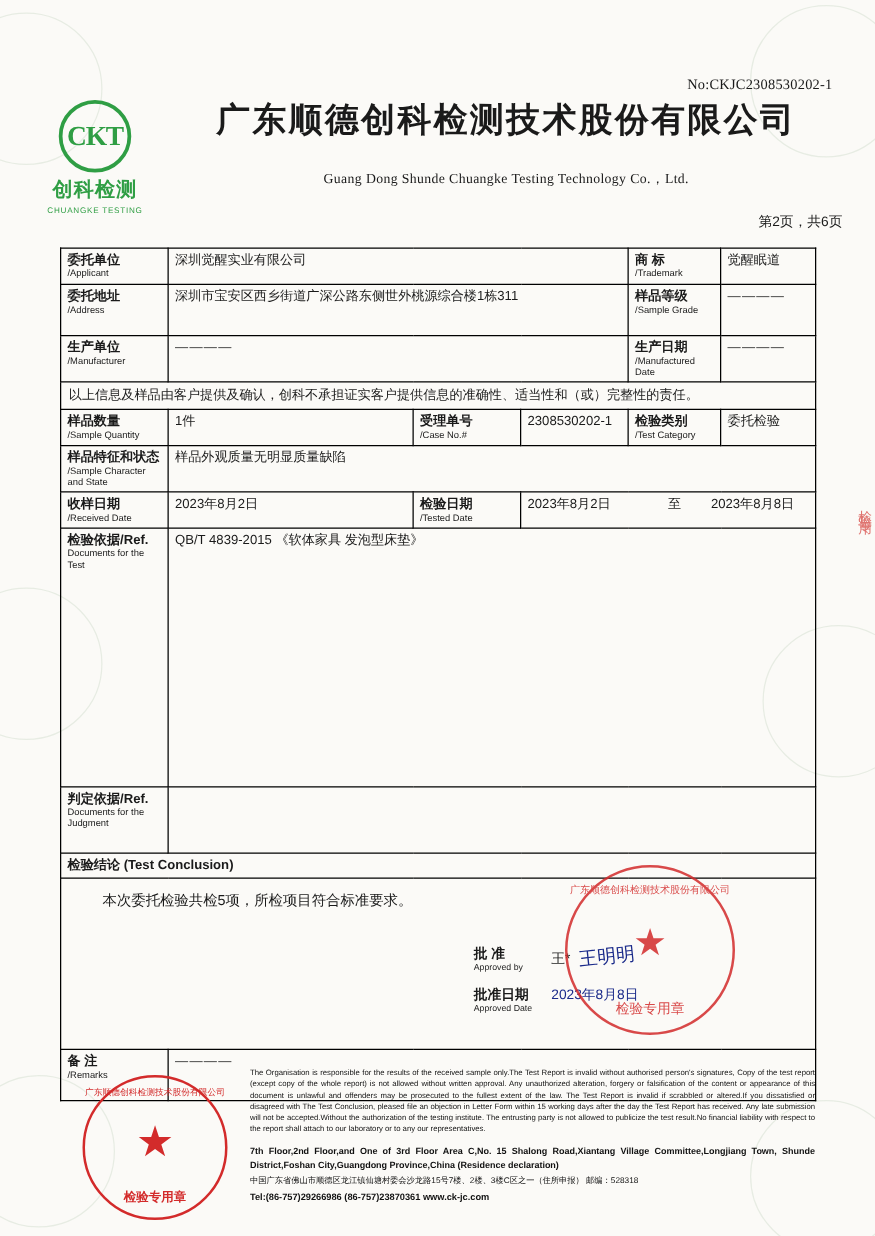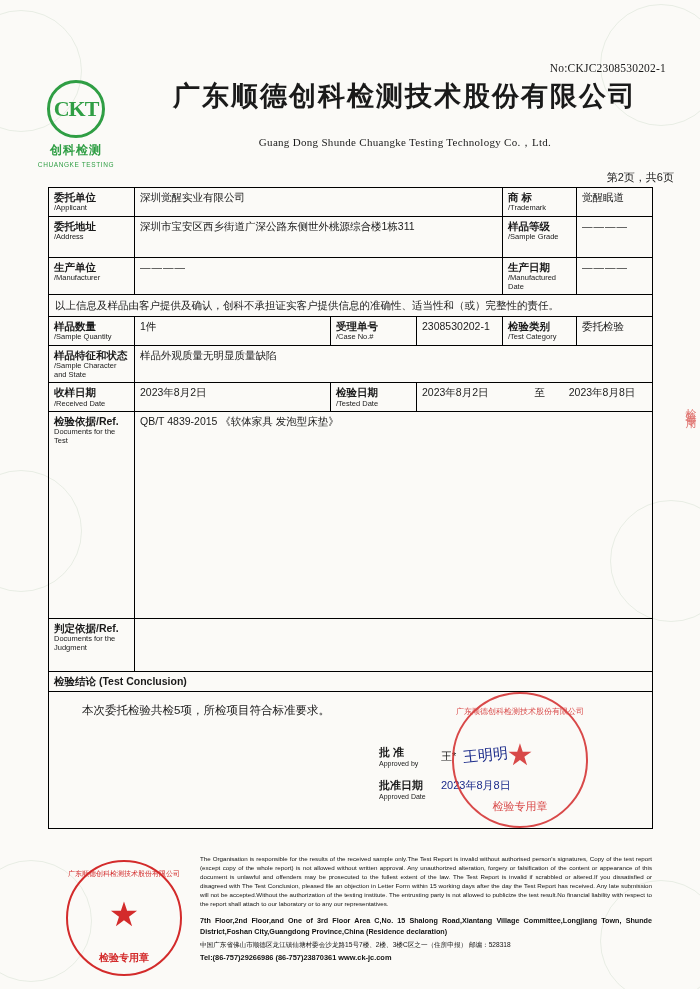--- a/index.html
+++ b/index.html
@@ -38,21 +38,21 @@
   }
   .logo-circle{
     width:52px;height:52px;border-radius:50%;
     border:3px solid #2f9e44;margin:0 auto;
     display:flex;align-items:center;justify-content:center;
     color:#2f9e44;font-weight:bold;font-size:22px;
     font-family:"Liberation Serif",serif;
     letter-spacing:-1px;
   }
   .logo-cn{
-    margin-top:4px;color:#2f9e44;font-weight:bold;font-size:12px;
+    margin-top:4px;color:#2f9e44;font-weight:bold;font-size:16px;
     letter-spacing:1px;
   }
   .logo-en{
     margin-top:2px;color:#2f9e44;font-size:6.5px;letter-spacing:.6px;
   }
   .title-block{
     position:absolute;left:130px;right:20px;top:6px;text-align:center;
   }
   .t-cn{
     font-family:"Liberation Serif",serif;
@@ -65,21 +65,21 @@
   .t-report{
     font-family:"Liberation Serif",serif;
     font-size:22px;font-weight:bold;letter-spacing:4px;margin-top:10px;
   }
   .page-no{
     position:absolute;right:26px;top:170px;
     font-size:11px;
   }
   
   .tbl{
-    position:absolute;left:48px;top:187px;width:604px;
+    position:absolute;left:48px;top:198px;width:604px;
     border-collapse:collapse;
     table-layout:fixed;
   }
   .tbl td{
     border:1px solid #000;
     padding:3px 5px;
     vertical-align:top;
     font-size:10.5px;
     line-height:1.25;
   }
@@ -324,20 +324,27 @@
             <div class="k">
               <span>批准日期</span>
               <span class="en">Approved Date</span>
             </div>
             <div class="blue">2023年8月8日</div>
           </div>
         </div>
       </td>
     </tr>
 
+    <tr>
+      <td class="lbl" style="height:34px">
+        <span>备  注</span>
+        <span class="en">/Remarks</span>
+      </td>
+      <td class="val dash" colspan="5">————</td>
+    </tr>
   </tbody>
     </table>
 
   <div class="seal" style="left:452px;top:692px;width:132px;height:132px;">
     <div style="position:relative;width:100%;height:100%;">
       <div class="seal-txt" style="left:50%;top:12px;transform:translateX(-50%);white-space:nowrap;">广东顺德创科检测技术股份有限公司</div>
       <div class="seal-star" style="left:50%;top:46%;transform:translate(-50%,-50%);">★</div>
       <div class="seal-txt" style="left:50%;bottom:12px;transform:translateX(-50%);font-size:11px;white-space:nowrap;">检验专用章</div>
     </div>
   </div>

